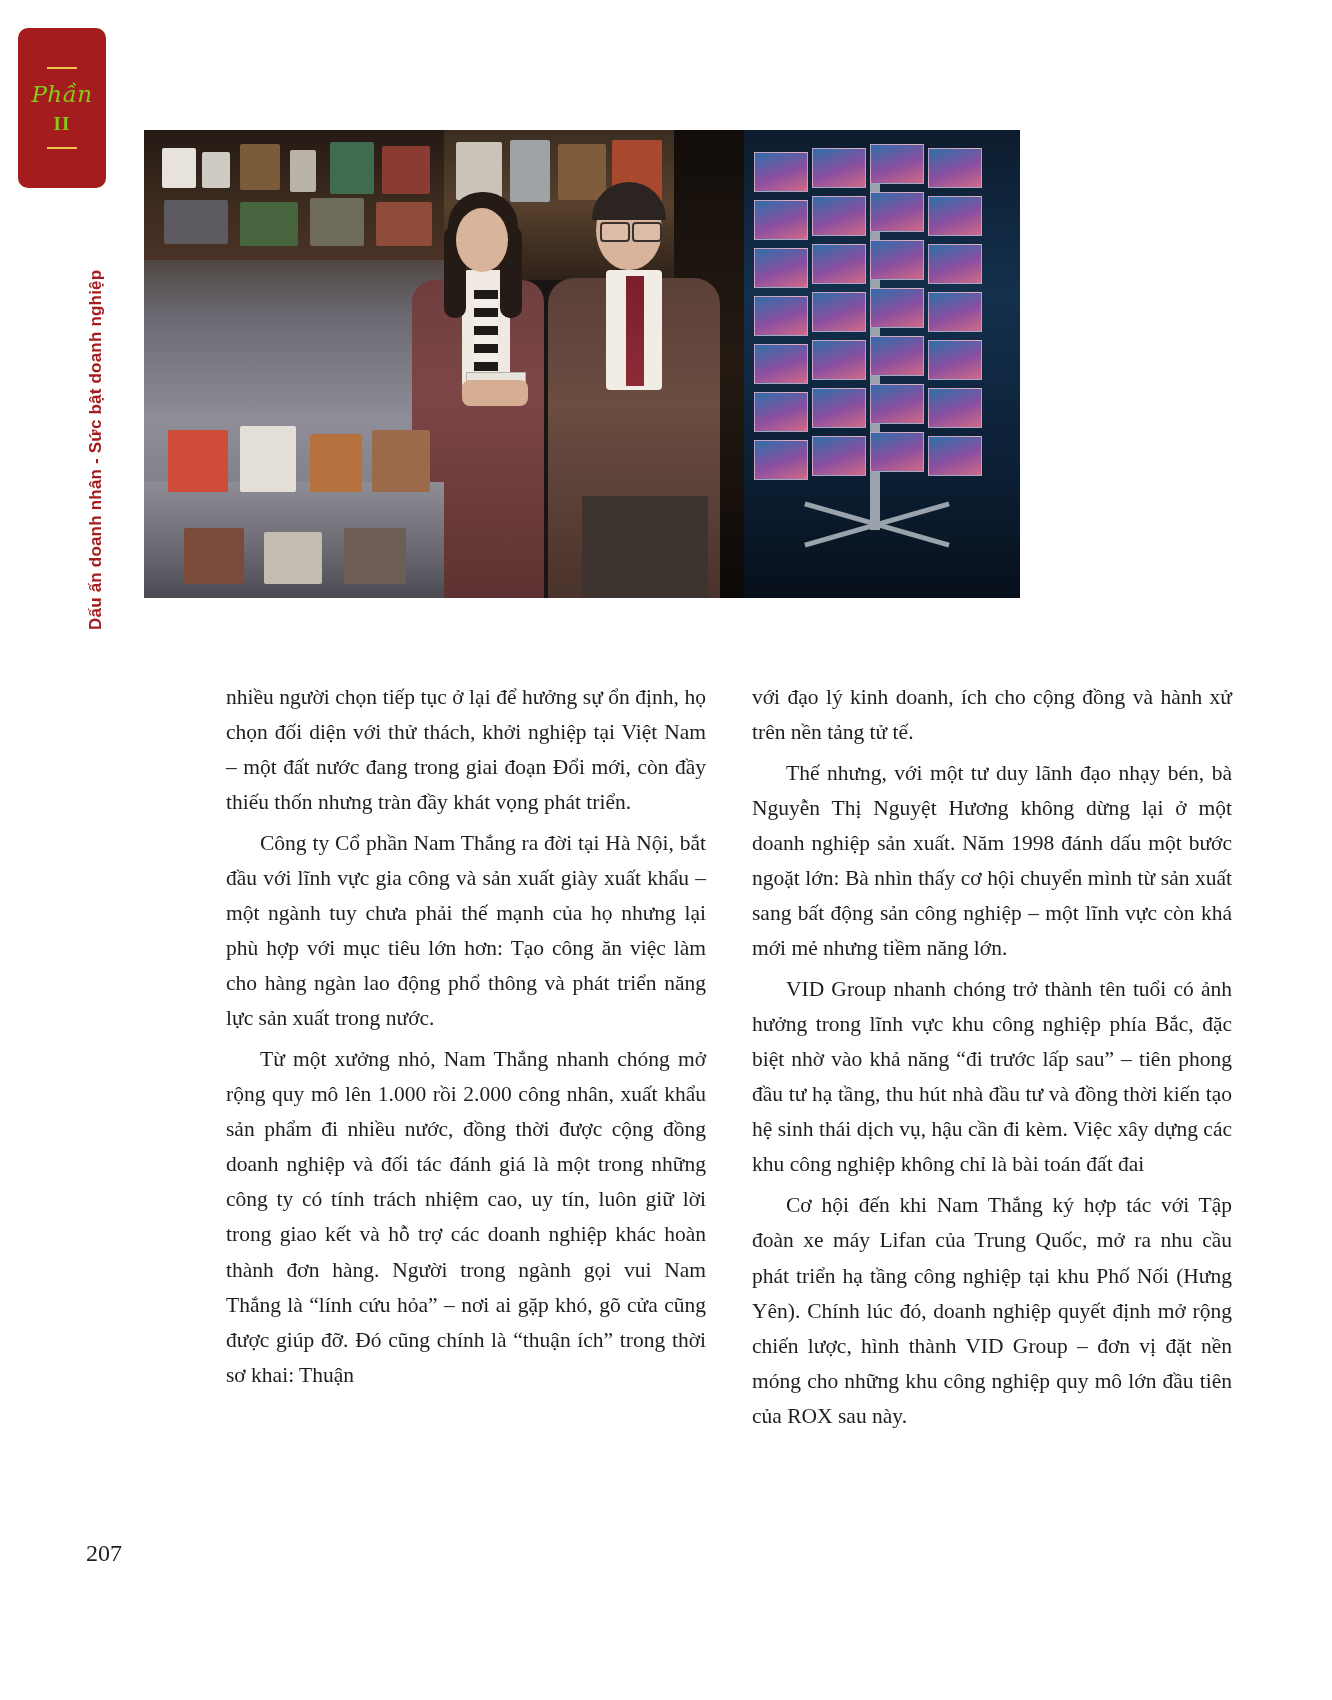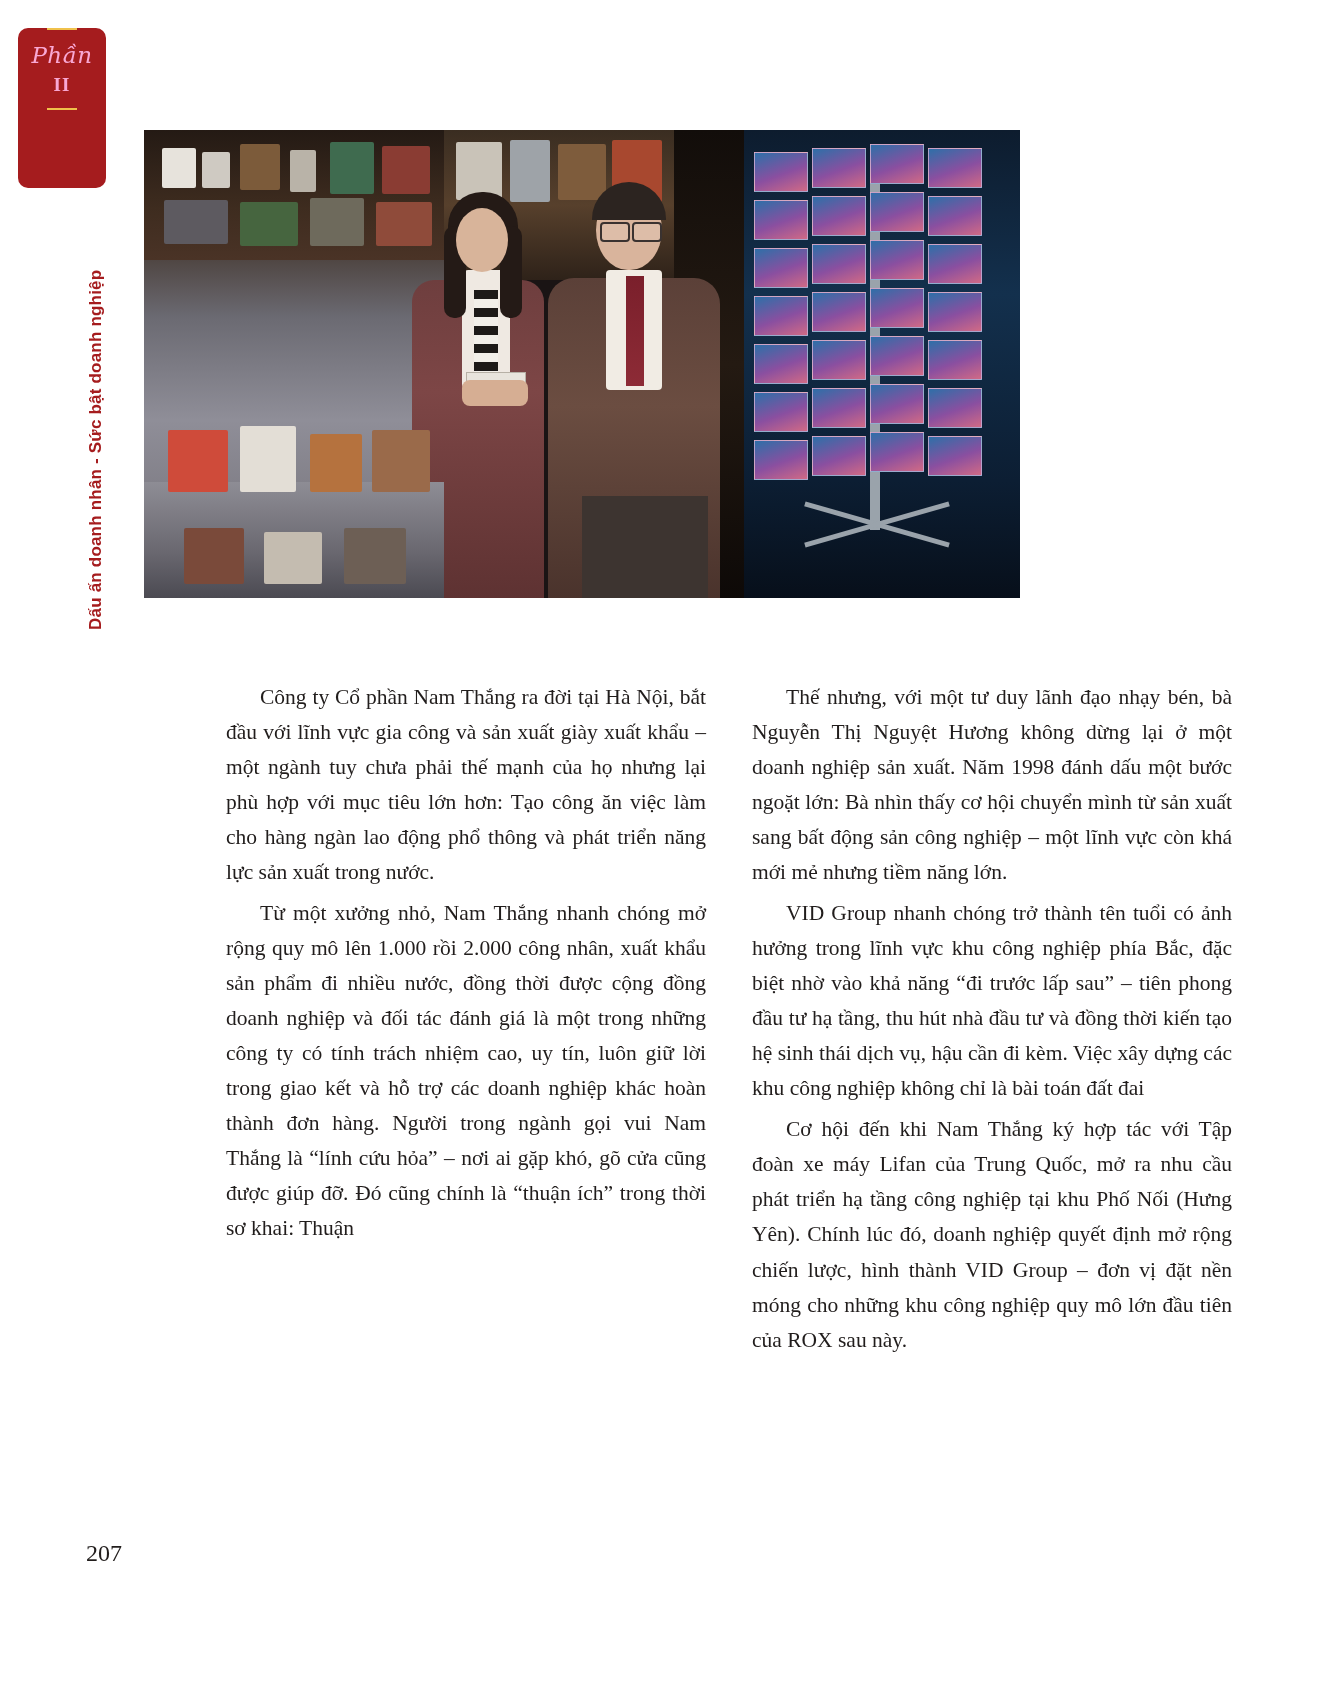--- a/index.html
+++ b/index.html
@@ -19,24 +19,25 @@
   .side-tab {
     position: absolute;
     left: 18px;
     top: 28px;
     width: 88px;
     height: 160px;
     background: #a51c1e;
     border-radius: 0 10px 10px 0;
     border-top-left-radius: 10px;
     border-bottom-left-radius: 10px;
-    color: #f9a8d4;
+    color: #84cc16;
     display: flex;
     flex-direction: column;
     align-items: center;
+    justify-content: center;
   }
   .side-tab .rule {
     width: 30px;
     height: 2px;
     background: #f0c14b;
   }
   .side-tab .phan-word {
     font-family: "DejaVu Serif", serif;
     font-style: italic;
     font-size: 23px;
@@ -339,23 +340,25 @@
   <div class="ph-layer shelf-item" style="left:24px; top:300px; width:60px; height:62px; background:#cf4b3a;"></div>
   <div class="ph-layer shelf-item" style="left:96px; top:296px; width:56px; height:66px; background:#e3ded6;"></div>
   <div class="ph-layer shelf-item" style="left:166px; top:304px; width:52px; height:58px; background:#b5723e;"></div>
   <div class="ph-layer shelf-item" style="left:228px; top:300px; width:58px; height:62px; background:#9a6a4a;"></div>
   <div class="ph-layer shelf-item" style="left:40px; top:398px; width:60px; height:56px; background:#7a4a3a;"></div>
   <div class="ph-layer shelf-item" style="left:120px; top:402px; width:58px; height:52px; background:#c4bcb0;"></div>
   <div class="ph-layer shelf-item" style="left:200px; top:398px; width:62px; height:56px; background:#6d5f55;"></div>
 </figure>
 
 <div class="col left">
+  <p class="first">nhiều người chọn tiếp tục ở lại để hưởng sự ổn định, họ chọn đối diện với thử thách, khởi nghiệp tại Việt Nam – một đất nước đang trong giai đoạn Đổi mới, còn đầy thiếu thốn nhưng tràn đầy khát vọng phát triển.</p>
   <p>Công ty Cổ phần Nam Thắng ra đời tại Hà Nội, bắt đầu với lĩnh vực gia công và sản xuất giày xuất khẩu – một ngành tuy chưa phải thế mạnh của họ nhưng lại phù hợp với mục tiêu lớn hơn: Tạo công ăn việc làm cho hàng ngàn lao động phổ thông và phát triển năng lực sản xuất trong nước.</p>
   <p>Từ một xưởng nhỏ, Nam Thắng nhanh chóng mở rộng quy mô lên 1.000 rồi 2.000 công nhân, xuất khẩu sản phẩm đi nhiều nước, đồng thời được cộng đồng doanh nghiệp và đối tác đánh giá là một trong những công ty có tính trách nhiệm cao, uy tín, luôn giữ lời trong giao kết và hỗ trợ các doanh nghiệp khác hoàn thành đơn hàng. Người trong ngành gọi vui Nam Thắng là “lính cứu hỏa” – nơi ai gặp khó, gõ cửa cũng được giúp đỡ. Đó cũng chính là “thuận ích” trong thời sơ khai: Thuận</p>
 </div>
 
 <div class="col right">
+  <p class="first">với đạo lý kinh doanh, ích cho cộng đồng và hành xử trên nền tảng tử tế.</p>
   <p>Thế nhưng, với một tư duy lãnh đạo nhạy bén, bà Nguyễn Thị Nguyệt Hương không dừng lại ở một doanh nghiệp sản xuất. Năm 1998 đánh dấu một bước ngoặt lớn: Bà nhìn thấy cơ hội chuyển mình từ sản xuất sang bất động sản công nghiệp – một lĩnh vực còn khá mới mẻ nhưng tiềm năng lớn.</p>
   <p>VID Group nhanh chóng trở thành tên tuổi có ảnh hưởng trong lĩnh vực khu công nghiệp phía Bắc, đặc biệt nhờ vào khả năng “đi trước lấp sau” – tiên phong đầu tư hạ tầng, thu hút nhà đầu tư và đồng thời kiến tạo hệ sinh thái dịch vụ, hậu cần đi kèm. Việc xây dựng các khu công nghiệp không chỉ là bài toán đất đai</p>
   <p>Cơ hội đến khi Nam Thắng ký hợp tác với Tập đoàn xe máy Lifan của Trung Quốc, mở ra nhu cầu phát triển hạ tầng công nghiệp tại khu Phố Nối (Hưng Yên). Chính lúc đó, doanh nghiệp quyết định mở rộng chiến lược, hình thành VID Group – đơn vị đặt nền móng cho những khu công nghiệp quy mô lớn đầu tiên của ROX sau này.</p>
 </div>
 
 <div class="page-num">207</div>
 
 </body></html>

